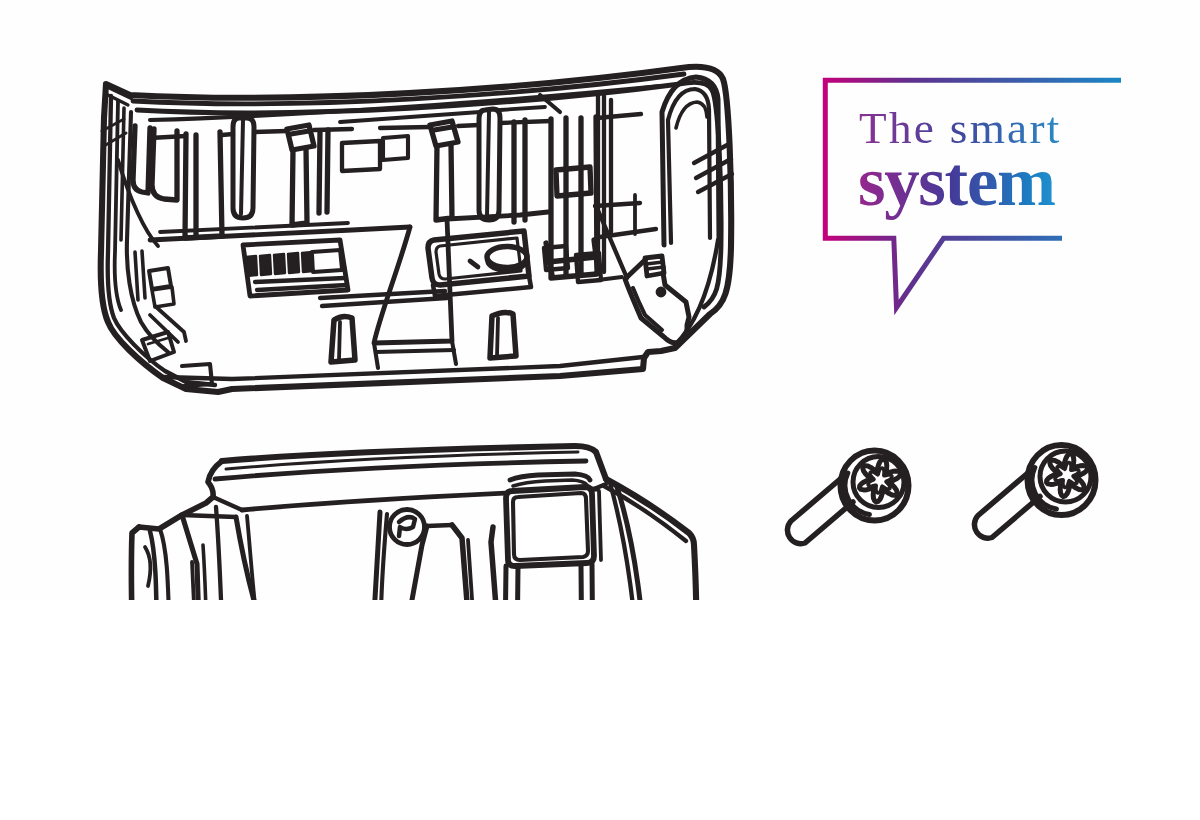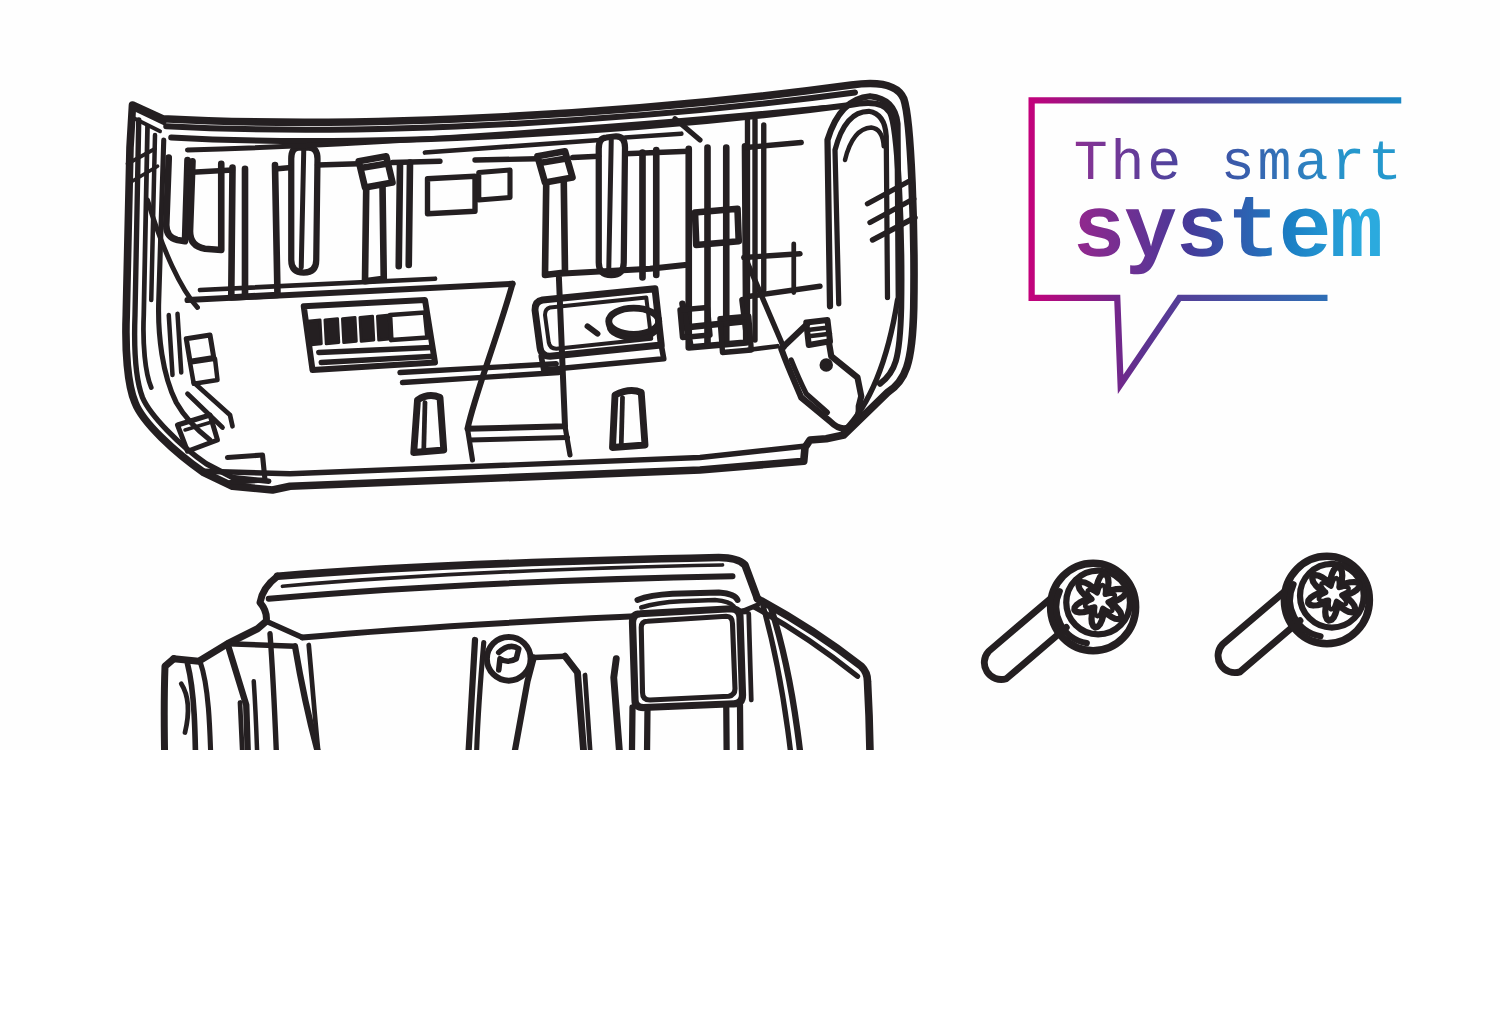--- a/index.html
+++ b/index.html
@@ -1,17 +1,17 @@
 <!DOCTYPE html>
 <html><head>
 <meta charset="utf-8">
 <style>
   html,body{margin:0;padding:0;background:#fff;}
   #page{position:relative;width:1200px;height:600px;background:#fefefe;overflow:hidden;
-        font-family:Liberation Mono, monospace;}
+        font-family:Liberation Serif, serif;}
 </style>
 </head>
 <body>
 <div id="page">
 <svg width="1200" height="820" viewBox="0 0 1200 820">
 <defs>
   <linearGradient id="bub" x1="823" y1="0" x2="1121" y2="0" gradientUnits="userSpaceOnUse">
     <stop offset="0" stop-color="#c4017b"></stop>
     <stop offset="0.3" stop-color="#5e318f"></stop>
     <stop offset="1" stop-color="#1b87c5"></stop>

